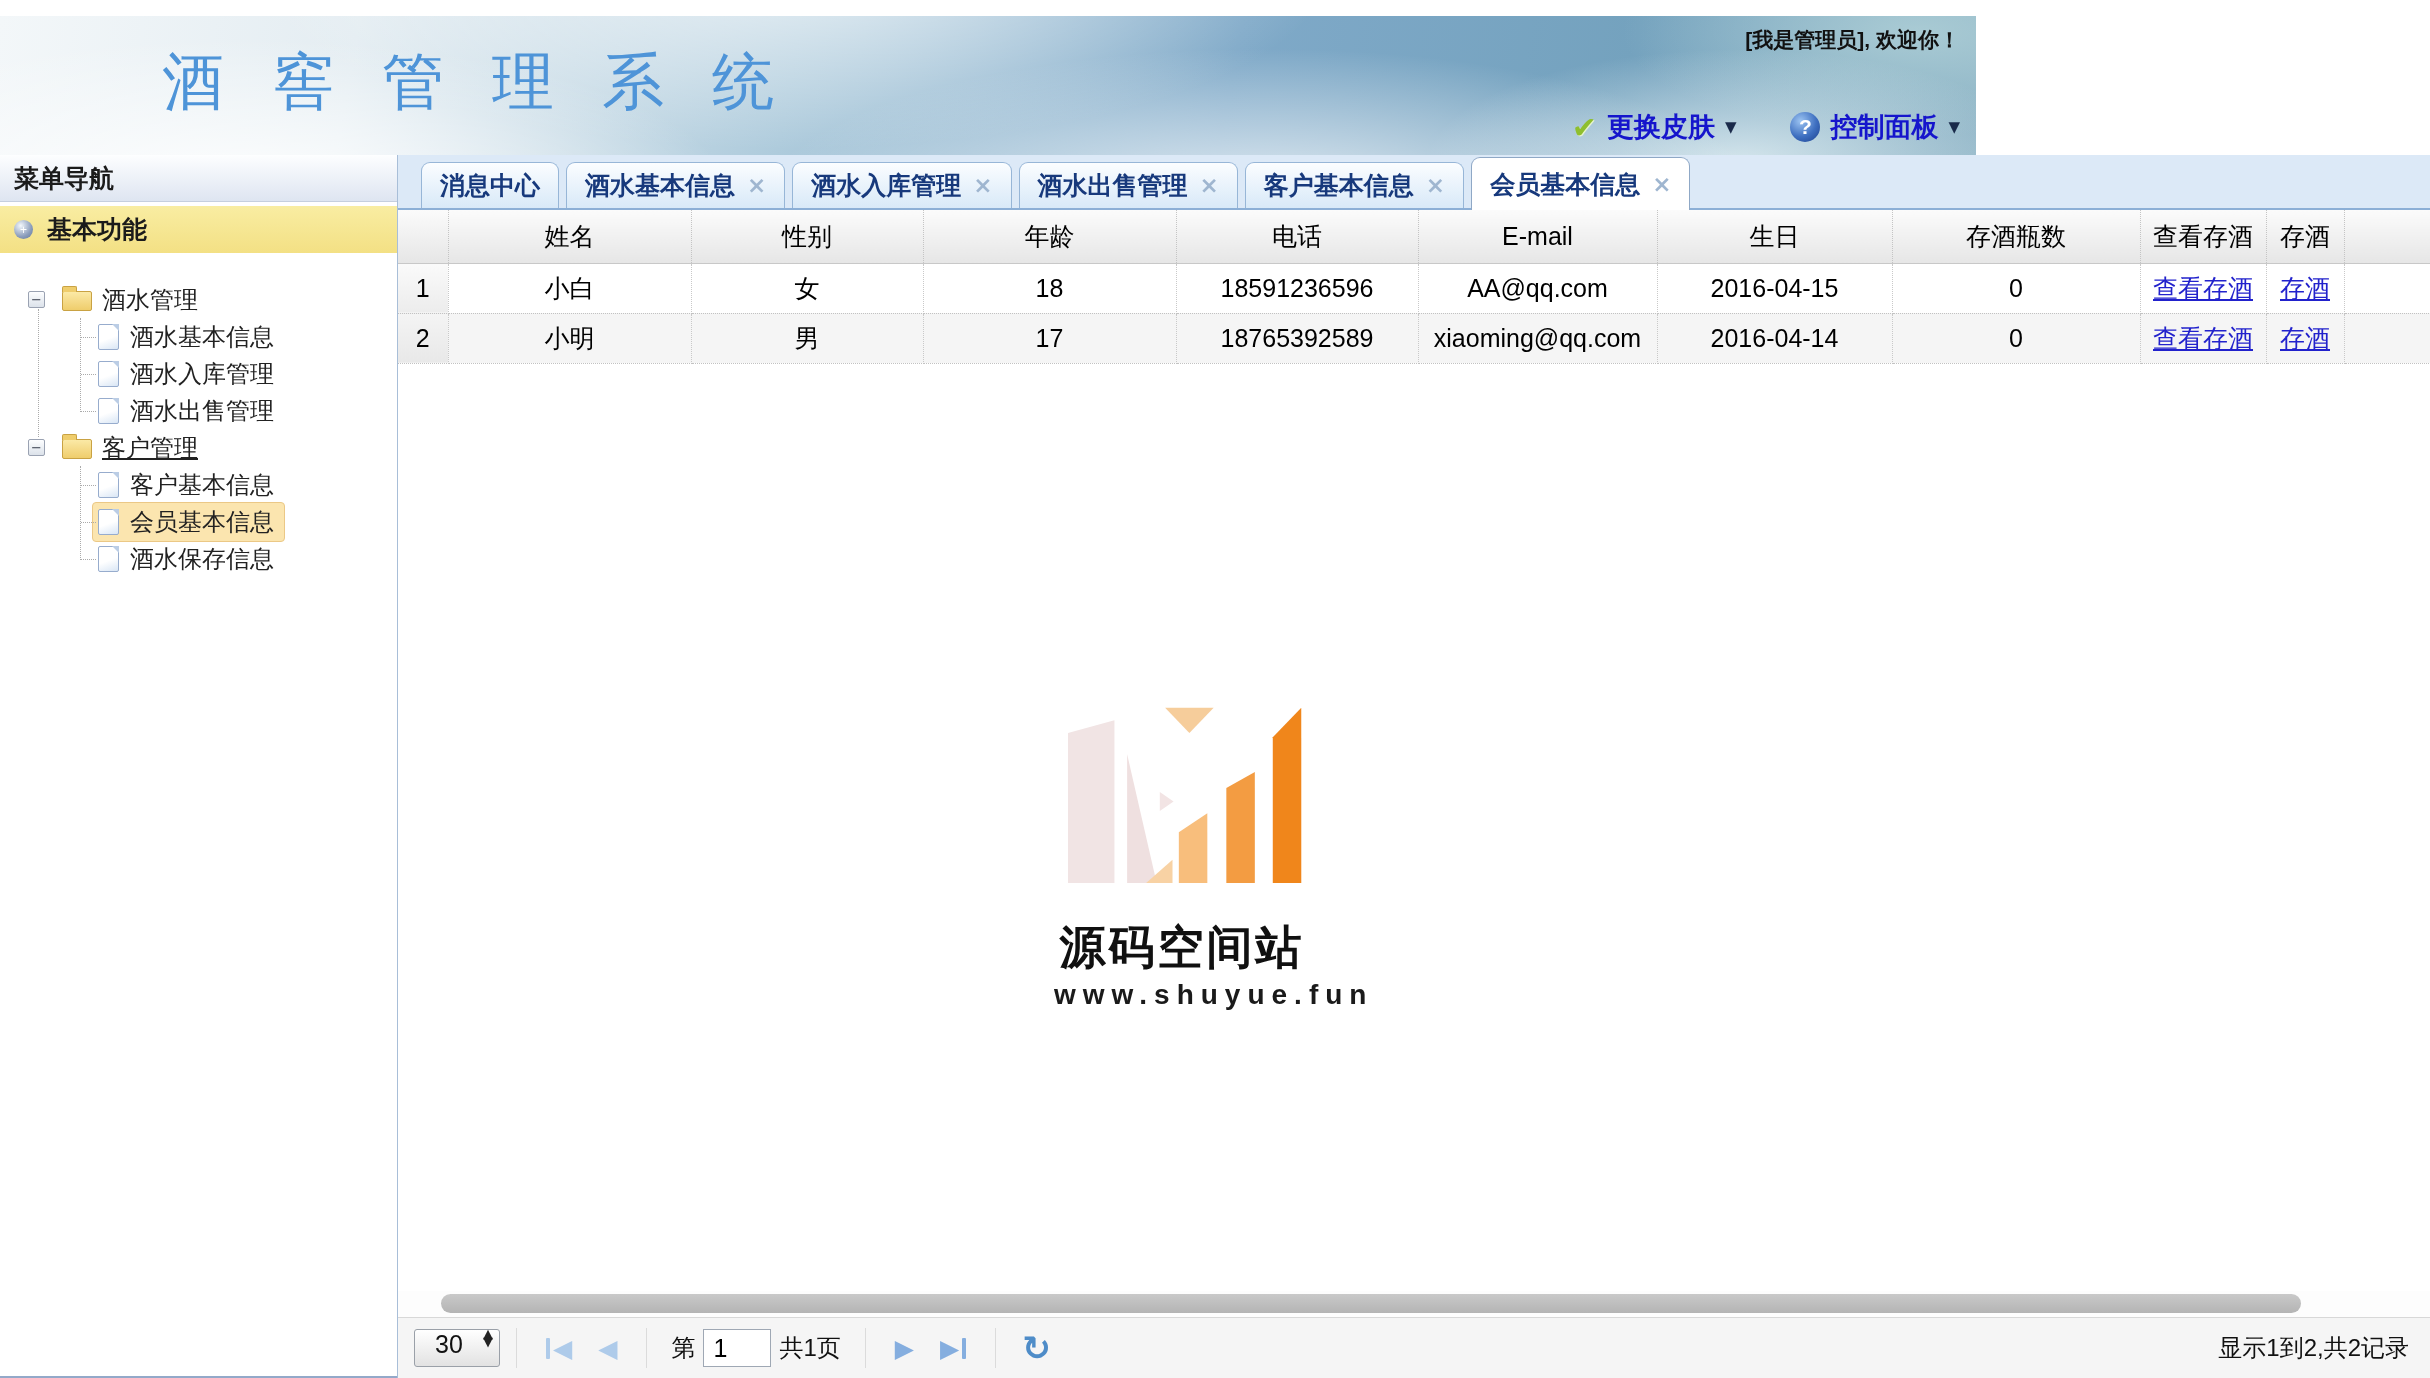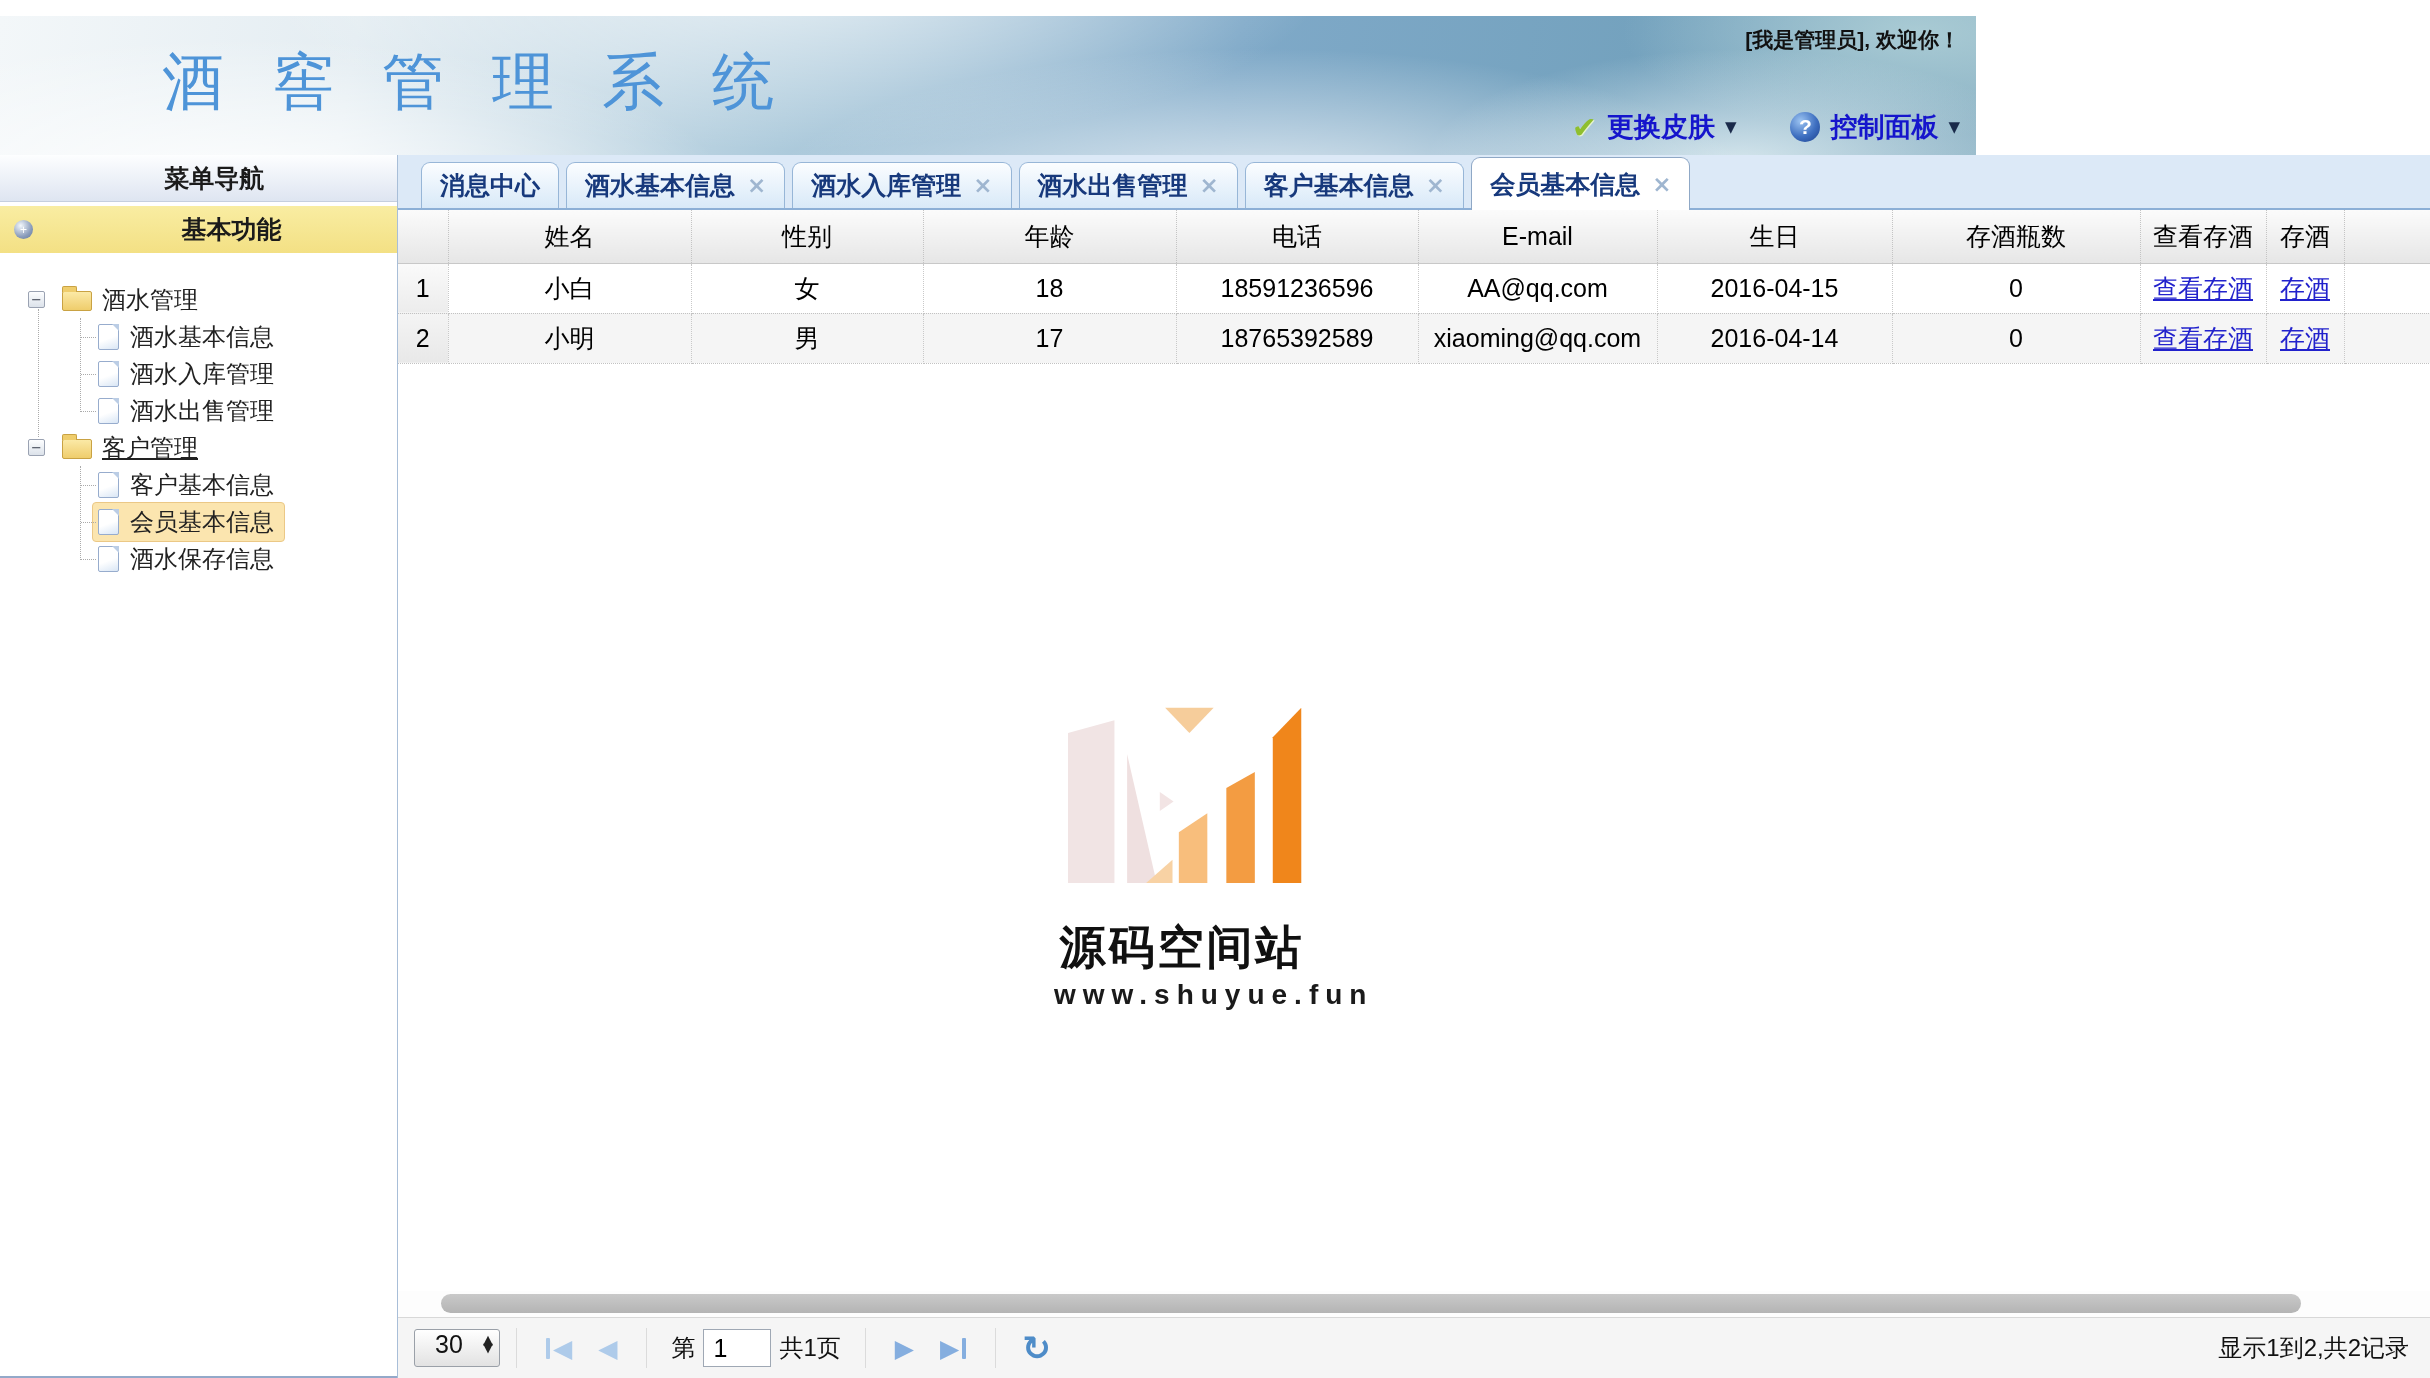--- a/index.html
+++ b/index.html
@@ -25,21 +25,21 @@
   .hdr-btn .lbl { font-size:27px; font-weight:bold; color:#1515CC; }
   .chk { color:#8FBF2F; font-size:30px; font-weight:bold; text-shadow:1px 1px 0 #e7f3cf; }
   .qmark { width:30px; height:30px; border-radius:50%; color:#fff; font-size:21px; font-weight:bold;
     display:flex; align-items:center; justify-content:center;
     background:radial-gradient(circle at 35% 30%, #9CC4F2, #3E6FC0 55%, #1A3E8C); }
   .caret { font-size:15px; color:#1a2a4a; }
   .sp28 { width:26px; }
 
   
   #sidebar { position:absolute; left:0; top:155px; width:449px; height:1223px; background:#fff;
-    border-right:1px solid #C2C8D8; border-bottom:2px solid #93A9C9;text-align:center; }
+    border-right:1px solid #C2C8D8; border-bottom:2px solid #93A9C9; }
   .side-title { height:47px; display:flex; align-items:center; padding:0 14px;
     background:linear-gradient(#FDFEFF,#DEE5F1); border-bottom:1px solid #C6CFDE; }
   .side-title .txt { font-size:25px; font-weight:bold; color:#1b1b1b; flex:1; }
   .side-title .col-ico { font-size:30px; color:#8095BC; font-weight:bold; cursor:pointer; }
   .side-section { height:47px; margin-top:4px; display:flex; align-items:center; padding:0 14px;
     background:linear-gradient(#F9EDA2,#F3E084); cursor:pointer; }
   .sphere { width:19px; height:19px; border-radius:50%; margin-right:14px;
     background:radial-gradient(circle at 35% 30%, #F4F8FC, #8B9DBC 60%, #5F7398);
     display:flex; align-items:center; justify-content:center; color:#fff; font-size:12px; }
   .side-section .txt { font-size:25px; font-weight:bold; color:#1b1b1b; flex:1; }
@@ -102,21 +102,21 @@
   .wm-url { font-size:28px; font-weight:bold; color:#1a1a1a; letter-spacing:7px; }
 
   
   .hscroll { position:absolute; left:0; bottom:61px; width:2033px; height:26px; background:#FDFDFD; }
   .hthumb { position:absolute; left:43px; top:3px; width:1860px; height:19px;
     background:linear-gradient(#C9C9C9,#B4B4B4); border-radius:10px; }
   .pagebar { position:absolute; left:0; bottom:0; width:2033px; height:61px;
     background:#F5F5F5; border-top:1px solid #D8D8D8; display:flex; align-items:center;
     padding:0 16px; font-size:24px; color:#111; }
   .psize { width:86px; height:38px; border:1px solid #9AA0A8; border-radius:3px;
-    background:linear-gradient(#FFFFFF,#E2E2E2); display:flex; align-items:center;
+    background:linear-gradient(#FFFFFF,#E2E2E2); display:flex; align-items:flex-start;
     padding:0 6px 8px 0; cursor:pointer; }
   .psize-val { flex:1; text-align:center; font-size:25px; }
   .stepper { display:flex; flex-direction:column; line-height:.62; font-size:13px; color:#222; }
   .psep { width:1px; height:40px; background:#DBDBDB; margin:0 16px; }
   .navbtn { display:flex; align-items:center; gap:3px; margin:0 13px; cursor:pointer; }
   .navbtn .tri { font-size:25px; }
   .vbar { width:4px; height:21px; background:currentColor; border-radius:1px; }
   .pale { color:#AECBEA; }
   .mid  { color:#85AEDF; }
   .pg-label { margin:0 8px; }

